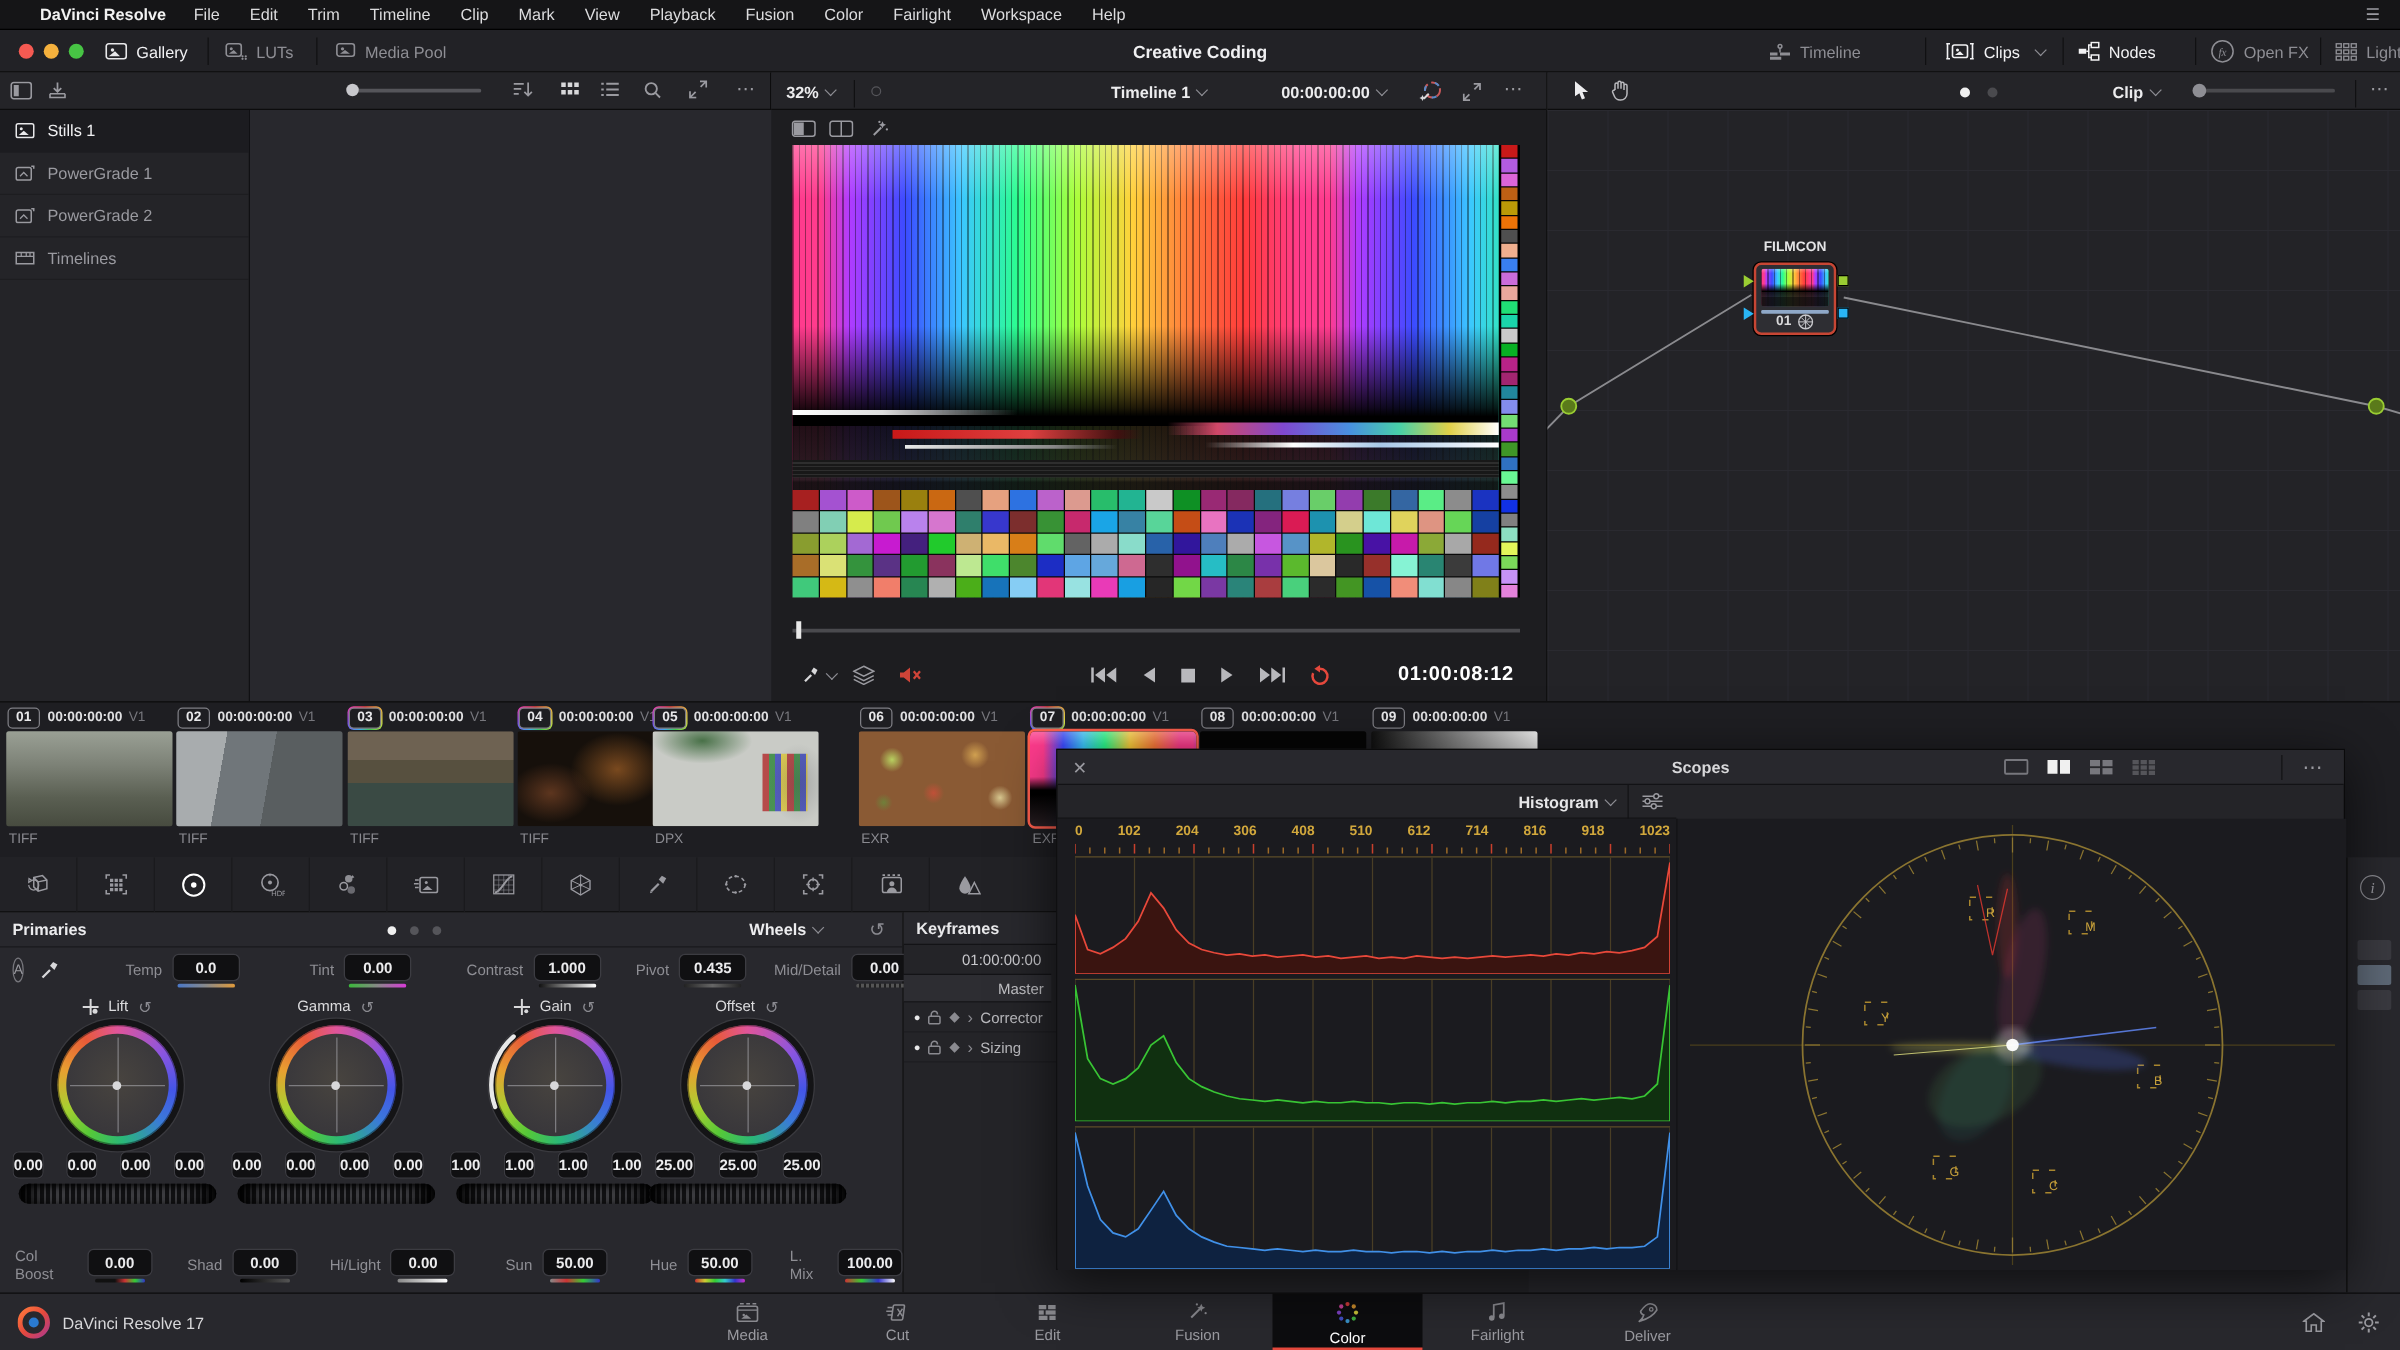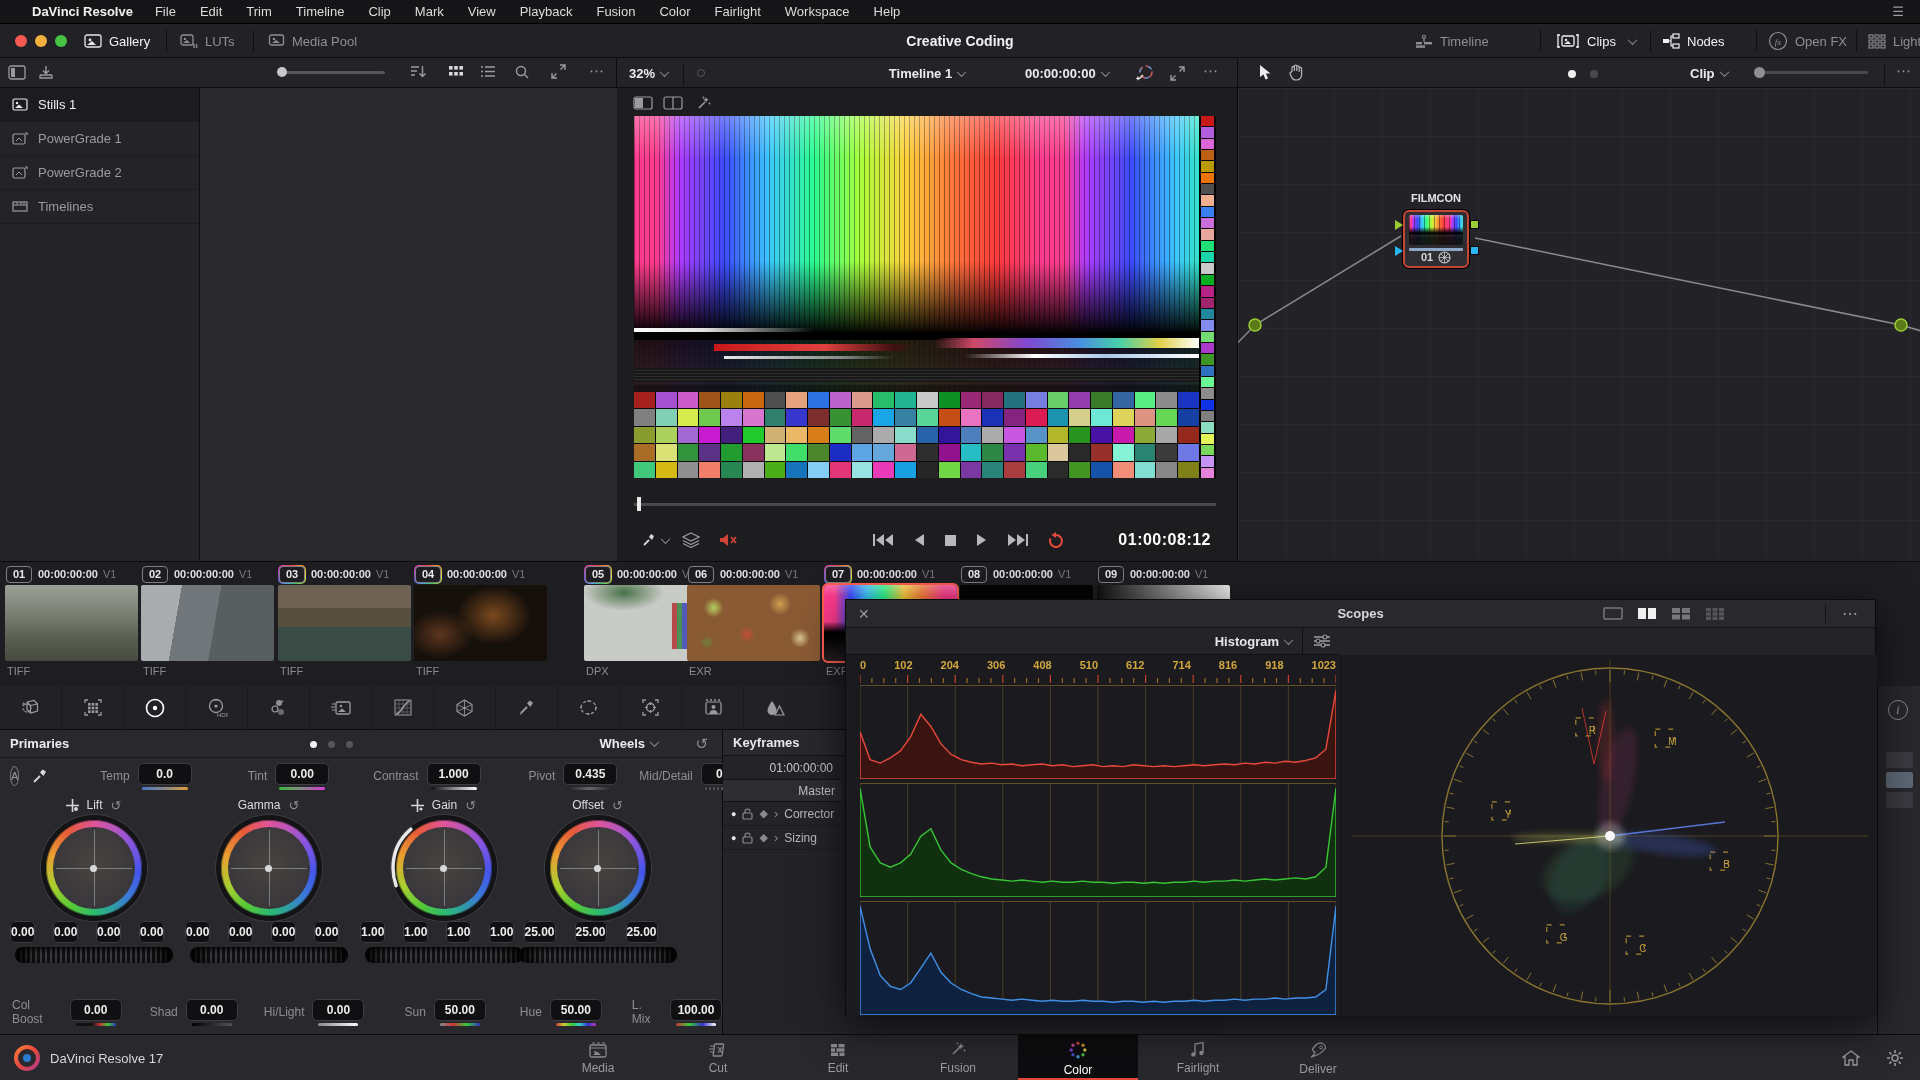--- a/index.html
+++ b/index.html
@@ -765,21 +765,21 @@
       <div class="clip-head">
           <span class="badge-wrap rainbow">
             <span class="badge">04</span>
           </span>
           <span class="clip-tc">00:00:00:00</span>
           <span class="clip-track">V1</span>
         </div>
       <div class="clip-thumb t4"></div>
       <div class="clip-format">TIFF</div>
     </div>
-    <div class="clip" style="left:584px;">
+    <div class="clip" style="left:522px;">
       <div class="clip-head">
           <span class="badge-wrap rainbow">
             <span class="badge">05</span>
           </span>
           <span class="clip-tc">00:00:00:00</span>
           <span class="clip-track">V1</span>
         </div>
       <div class="clip-thumb t5"></div>
       <div class="clip-format">DPX</div>
     </div>
@@ -966,21 +966,21 @@
       <span class="plab" style="margin-left:56px;">Tint</span>
       <span style="margin-left:8px;">
           <span class="vbox" style="display:block;width:54px;">0.00</span>
           <span class="gstrip" style="display:block;width:46px;margin-left:4px;background:linear-gradient(90deg,#3ab83a,#888,#d83ad8);"></span>
         </span>
       <span class="plab" style="margin-left:44px;">Contrast</span>
       <span style="margin-left:8px;">
           <span class="vbox" style="display:block;width:54px;">1.000</span>
           <span class="gstrip" style="display:block;width:46px;margin-left:4px;background:linear-gradient(90deg,#111,#fff);"></span>
         </span>
-      <span class="plab" style="margin-left:48px;">Pivot</span>
+      <span class="plab" style="margin-left:28px;">Pivot</span>
       <span style="margin-left:8px;">
           <span class="vbox" style="display:block;width:54px;">0.435</span>
           <span class="gstrip" style="display:block;width:46px;margin-left:4px;background:linear-gradient(90deg,#222,#666,#222);"></span>
         </span>
       <span class="plab" style="margin-left:22px;">Mid/Detail</span>
       <span style="margin-left:8px;">
           <span class="vbox" style="display:block;width:54px;">0.00</span>
           <span class="gstrip" style="display:block;width:46px;margin-left:4px;background:repeating-linear-gradient(90deg,#555 0 2px,#222 2px 4px);"></span>
         </span>
     </div>

